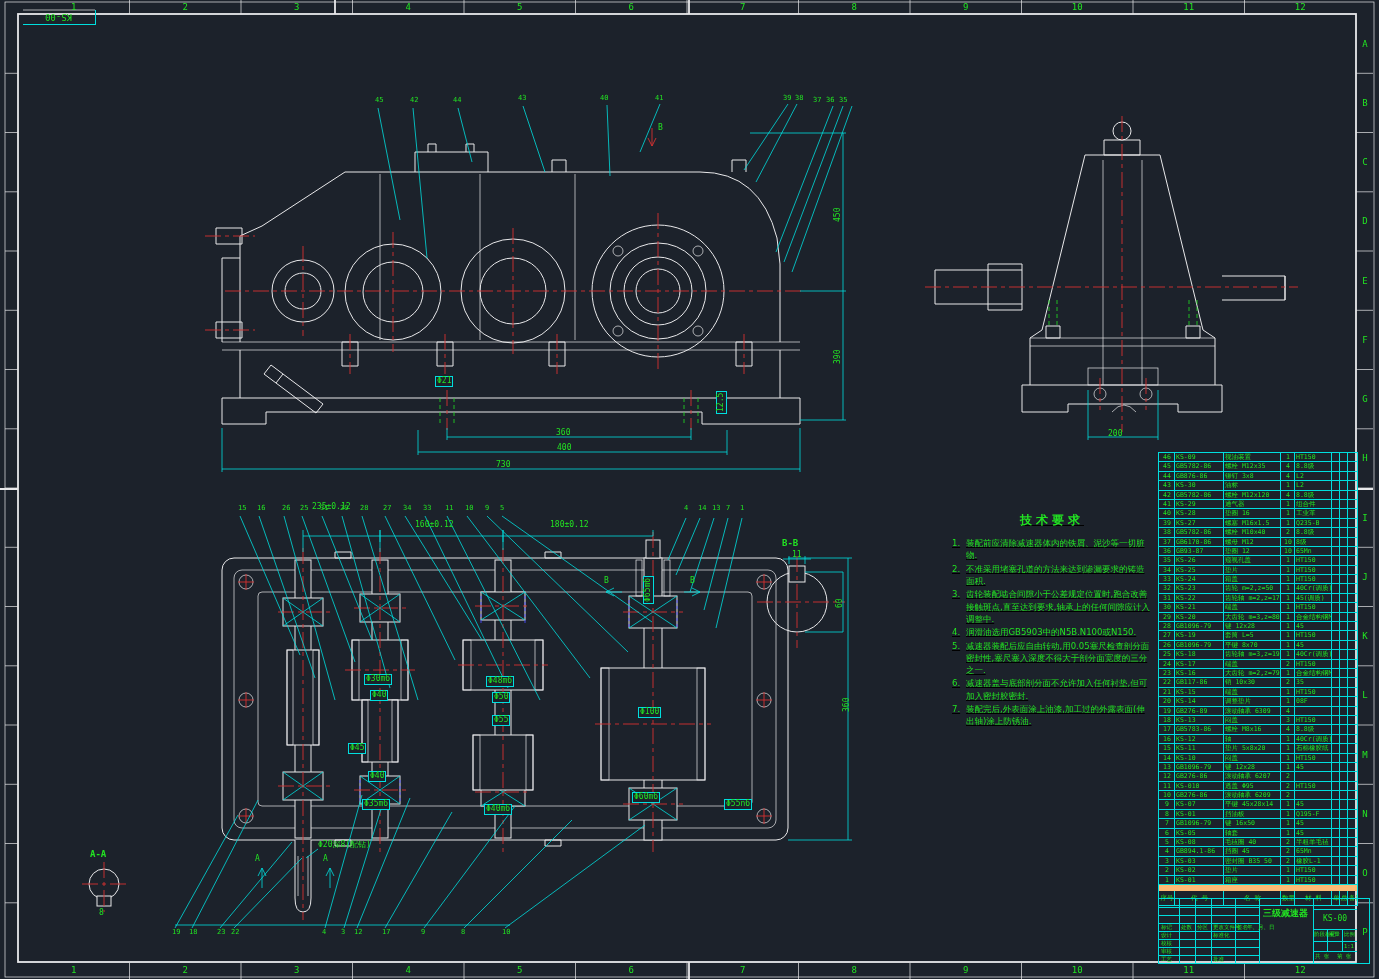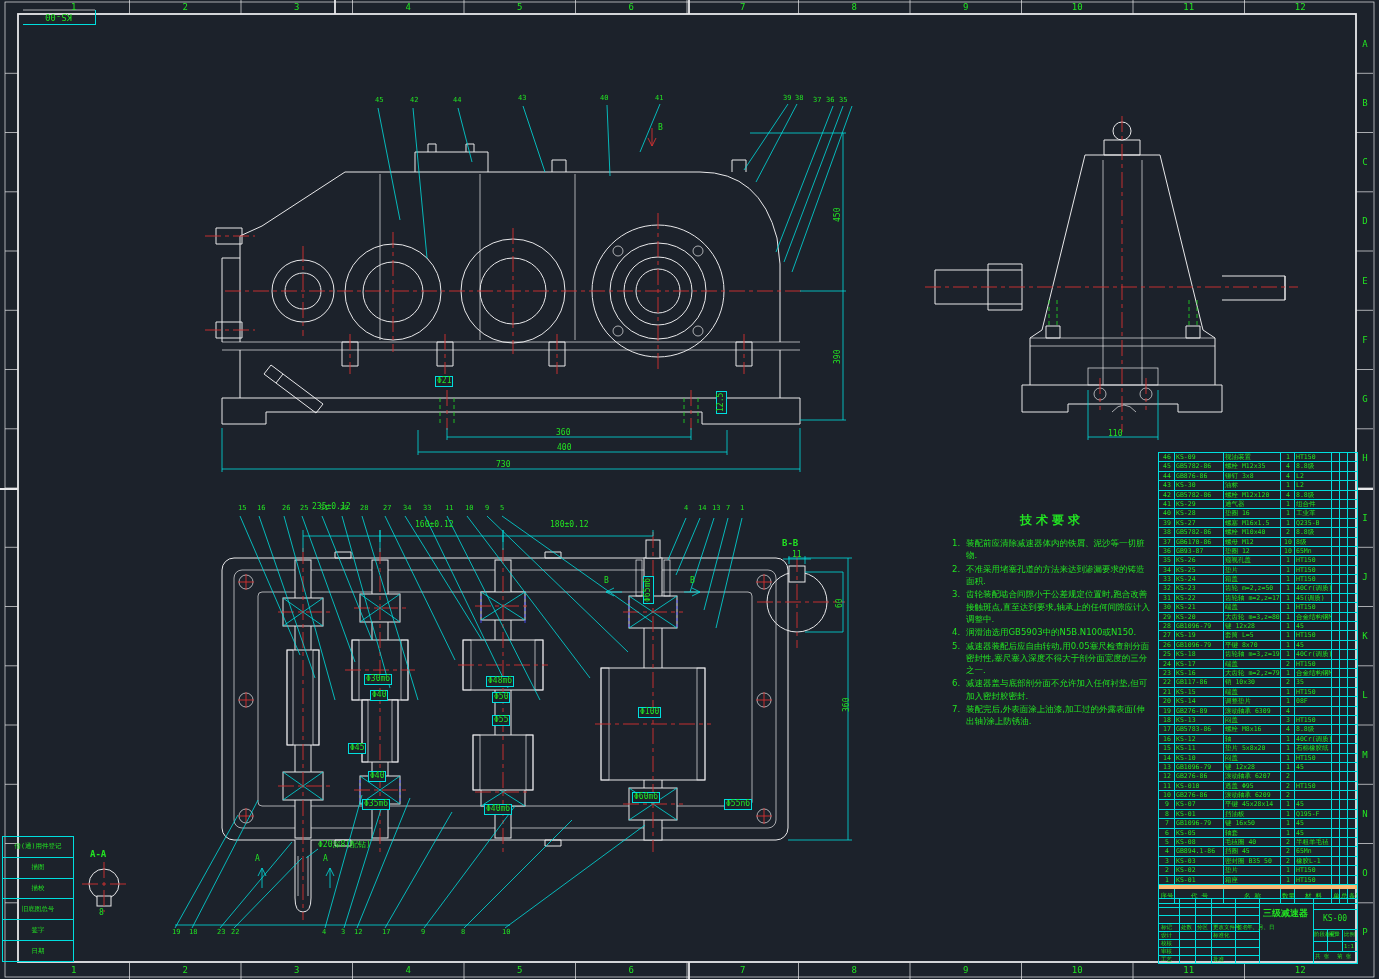--- a/index.html
+++ b/index.html
@@ -10,37 +10,37 @@
   .rot{transform:rotate(-90deg);transform-origin:left top;}
   .dbox{border:1px solid #00dede;padding:0 1px;background:#1c222b;}
   .co{font-size:7px;}
   
   .numstrip{position:absolute;left:18px;width:1338px;height:14px;display:flex;z-index:6;}
   .bnum{flex:1;text-align:center;color:#22e322;font:9px/14px "DejaVu Sans Mono",monospace;}
   #rows-right{position:absolute;left:1357px;top:14px;width:16px;height:948px;display:flex;flex-direction:column;z-index:6;}
   .blet{flex:1;display:flex;align-items:center;justify-content:center;color:#22e322;
         font:9px "DejaVu Sans Mono",monospace;}
   
-  #tech{position:absolute;left:952px;top:512px;width:200px;z-index:5;}
+  #tech{position:absolute;left:952px;top:512px;width:200px;z-index:5;text-decoration:underline;}
   #tech .tr-title{color:#22e322;font-size:12px;font-weight:bold;text-align:center;letter-spacing:4px;margin-bottom:8px;}
   .tr-item{display:flex;color:#22e322;font-size:8.5px;line-height:1.45;margin-bottom:1px;}
   .tr-item .n{width:14px;flex:none;}
   
   #bom{position:absolute;left:1158px;top:452px;width:198px;z-index:6;border-left:1px solid #00dede;border-right:1px solid #00dede;border-top:1px solid #00dede;}
   #bom-body{display:flex;flex-direction:column;height:432px;}
   .bom-row{flex:1;display:flex;border-bottom:1px solid #00dede;min-height:0;}
   .bc{color:#22e322;font:6.5px/1.35 "DejaVu Sans Mono",monospace;border-right:1px solid #00dede;
       overflow:hidden;white-space:nowrap;padding-left:1px;}
   .bc:last-child{border-right:none;}
   .c0{width:14px;text-align:center;}  .c1{width:47px;} .c2{width:55px;} .c3{width:12px;text-align:center;}
   .c4{width:35px;} .c5{width:6px;} .c6{width:6px;} .c7{flex:1;}
-  #bom-head{display:flex;height:14px;border-bottom:1px solid #00dede;border-top:4px solid #fdba74;}
+  #bom-head{display:flex;height:14px;border-bottom:1px solid #00dede;border-top:6px solid #fdba74;}
   #bom-head .bc{font-size:6.5px;line-height:14px;text-align:center;}
   
-  #tb{position:absolute;left:1158px;top:898px;width:198px;height:64px;border:1px solid #00dede;z-index:6;}
+  #tb{position:absolute;left:1158px;top:898px;width:198px;height:64px;border:1px solid #00dede;z-index:6;padding-left:12px;}
   .tbl{position:absolute;color:#22e322;font:5.5px/1 "DejaVu Sans Mono",monospace;white-space:nowrap;}
   .cy{position:absolute;background:#00dede;}
   
   #edge{position:absolute;left:2px;top:836px;width:72px;height:126px;display:flex;flex-direction:column;z-index:6;}
   .edge-row{flex:1;border:1px solid #00dede;border-top:none;display:flex;align-items:center;justify-content:center;
             color:#22e322;font:6.5px "DejaVu Sans Mono",monospace;white-space:nowrap;overflow:hidden;}
   .edge-row:first-child{border-top:1px solid #00dede;}
   #corner-code{position:absolute;left:23px;top:10px;width:72px;height:14px;border-right:1px solid #00dede;
                border-bottom:1px solid #00dede;display:flex;align-items:center;justify-content:center;z-index:6;}
   #corner-code span{color:#22e322;font:9px "DejaVu Sans Mono",monospace;transform:rotate(180deg);}
@@ -303,21 +303,21 @@
 
   <span class="lbl" style="left:556px;top:429px">360</span>
   <span class="lbl" style="left:557px;top:444px">400</span>
   <span class="lbl" style="left:496px;top:461px">730</span>
   <span class="lbl rot" style="left:834px;top:222px">450</span>
   <span class="lbl rot" style="left:834px;top:364px">390</span>
   <span class="lbl dbox" style="left:435px;top:376px">Φ21</span>
   <span class="lbl dbox rot" style="left:716px;top:414px">12.5</span>
   <span class="lbl" style="left:658px;top:124px">B</span>
 
-  <span class="lbl" style="left:1108px;top:430px">110</span>
+  <span class="lbl" style="left:1108px;top:430px">200</span>
 
   <span class="lbl" style="left:312px;top:503px">235±0.12</span>
   <span class="lbl" style="left:415px;top:521px">160±0.12</span>
   <span class="lbl" style="left:550px;top:521px">180±0.12</span>
   <span class="lbl rot" style="left:843px;top:712px">360</span>
   <span class="lbl dbox" style="left:364px;top:674px">Φ30m6</span>
   <span class="lbl dbox" style="left:370px;top:690px">Φ40</span>
   <span class="lbl dbox" style="left:486px;top:676px">Φ48m6</span>
   <span class="lbl dbox" style="left:492px;top:692px">Φ50</span>
   <span class="lbl dbox" style="left:492px;top:715px">Φ55</span>
@@ -906,22 +906,14 @@
     <span class="tbl" style="left:164px;top:16px;font-size:8px">KS-00</span>
 
     <span class="tbl" style="left:155px;top:33px">阶段标记</span>
     <span class="tbl" style="left:170px;top:33px">重量</span>
     <span class="tbl" style="left:185px;top:33px">比例</span>
     <span class="tbl" style="left:185px;top:45px">1:1</span>
     <span class="tbl" style="left:156px;top:55px">共 张</span>
     <span class="tbl" style="left:178px;top:55px">第 张</span>
   </div>
 
-  <div id="edge">
-      <div class="edge-row">借(通)用件登记</div>
-      <div class="edge-row">描图</div>
-      <div class="edge-row">描校</div>
-      <div class="edge-row">旧底图总号</div>
-      <div class="edge-row">签字</div>
-      <div class="edge-row">日期</div>
-    </div>
 
 </div>
 
 </body></html>

